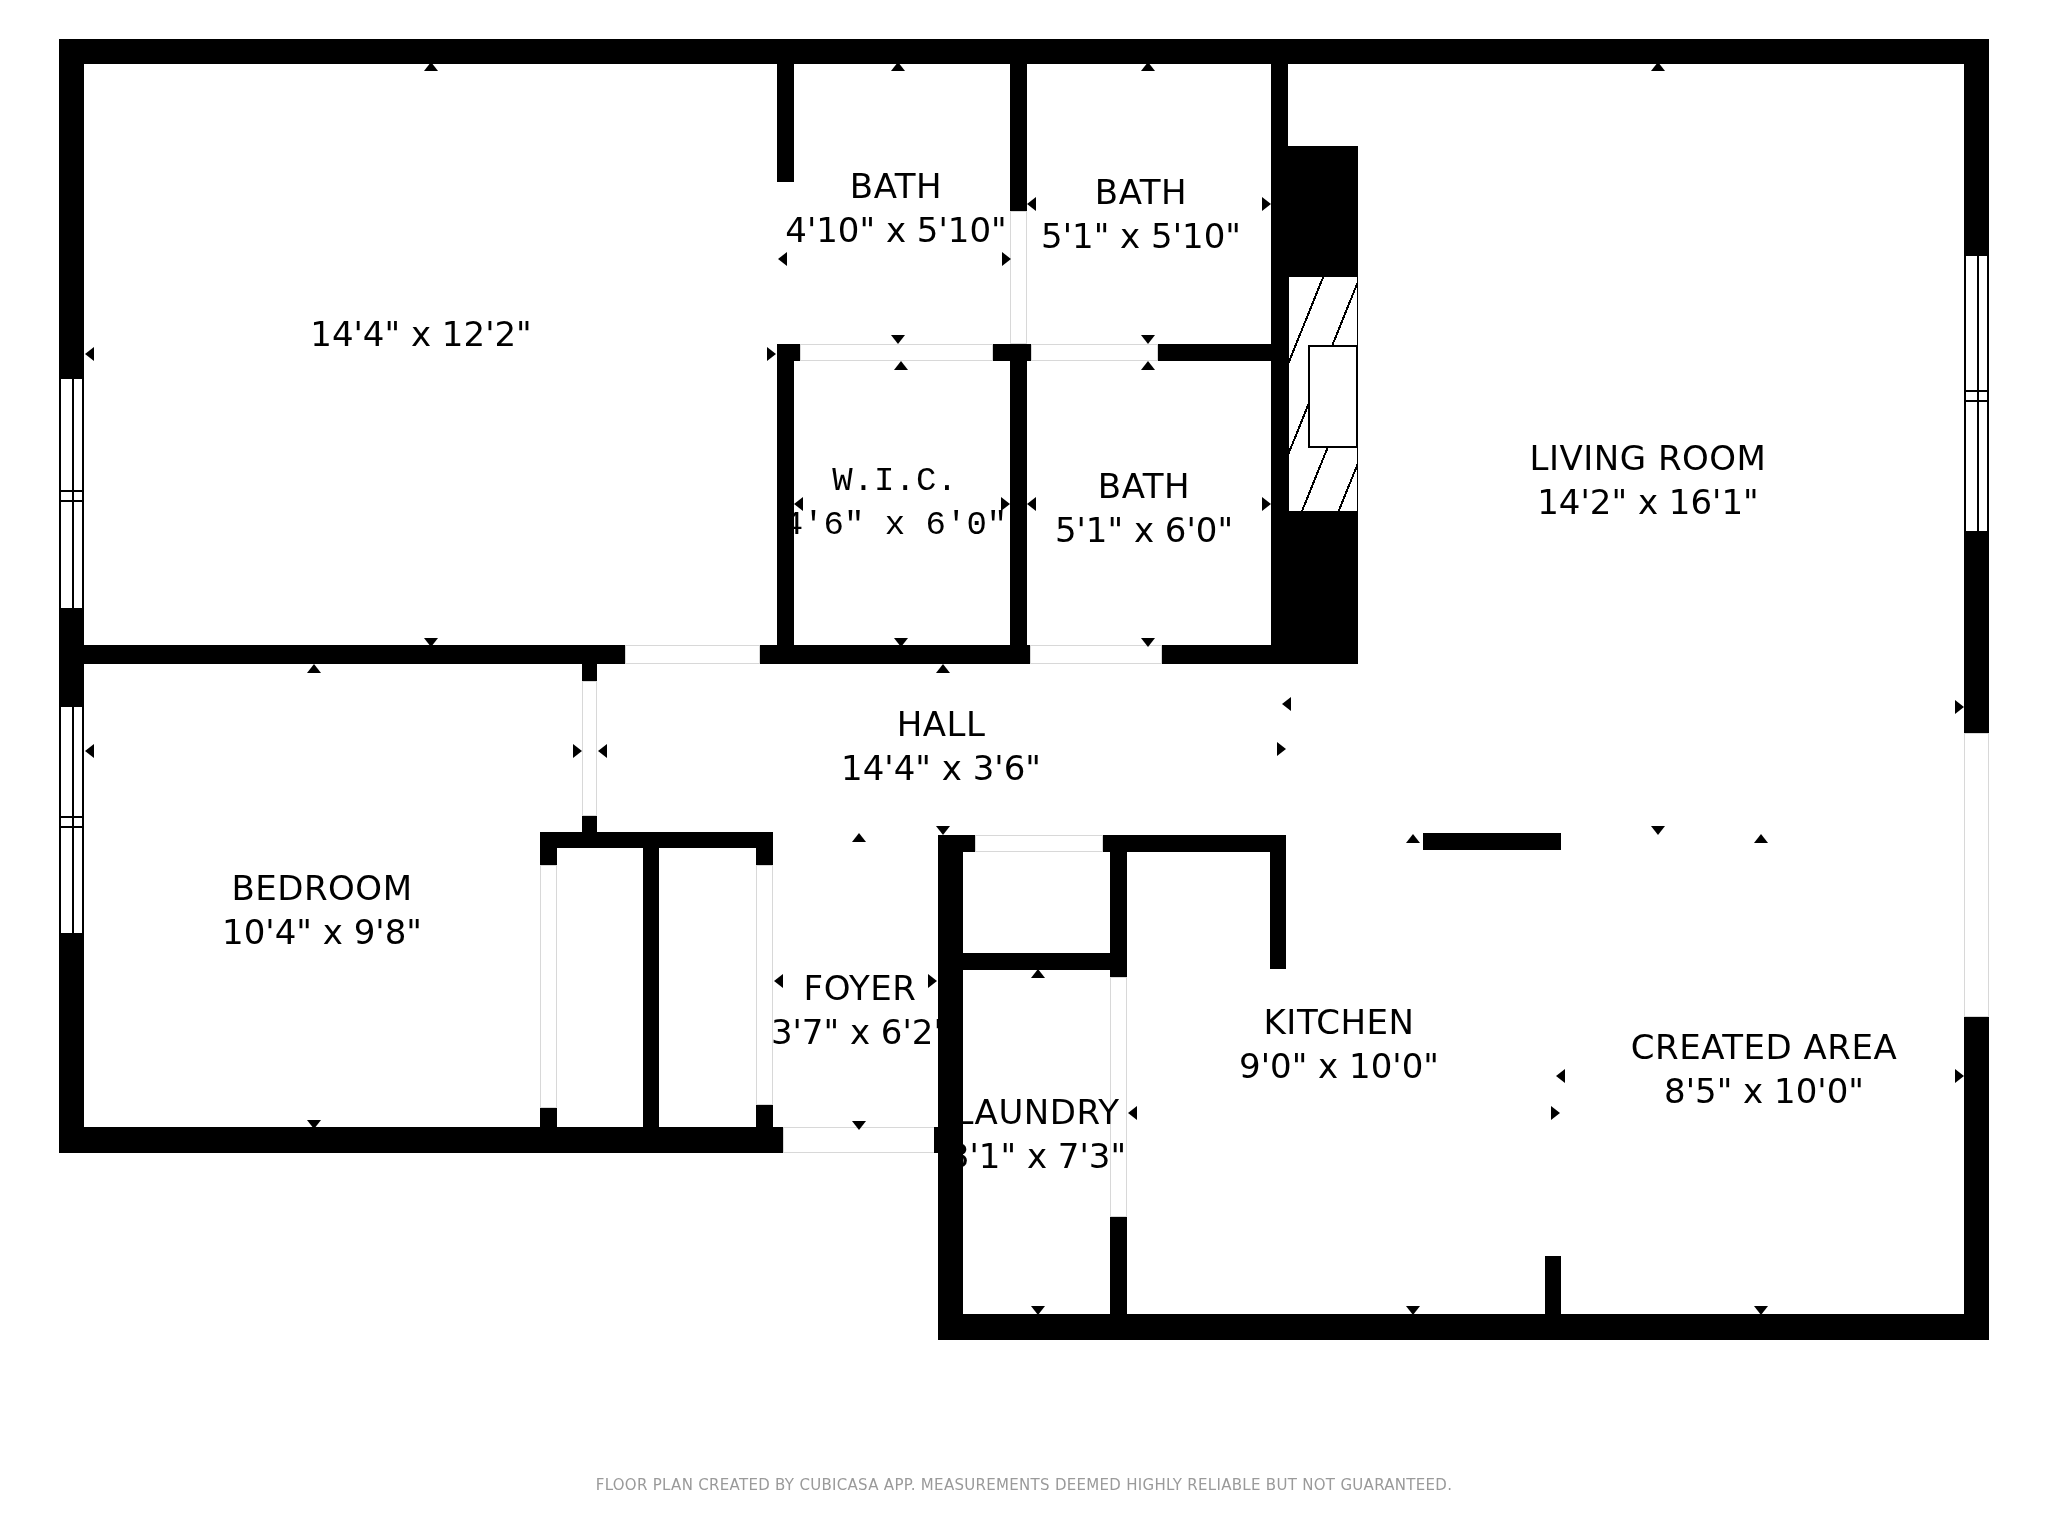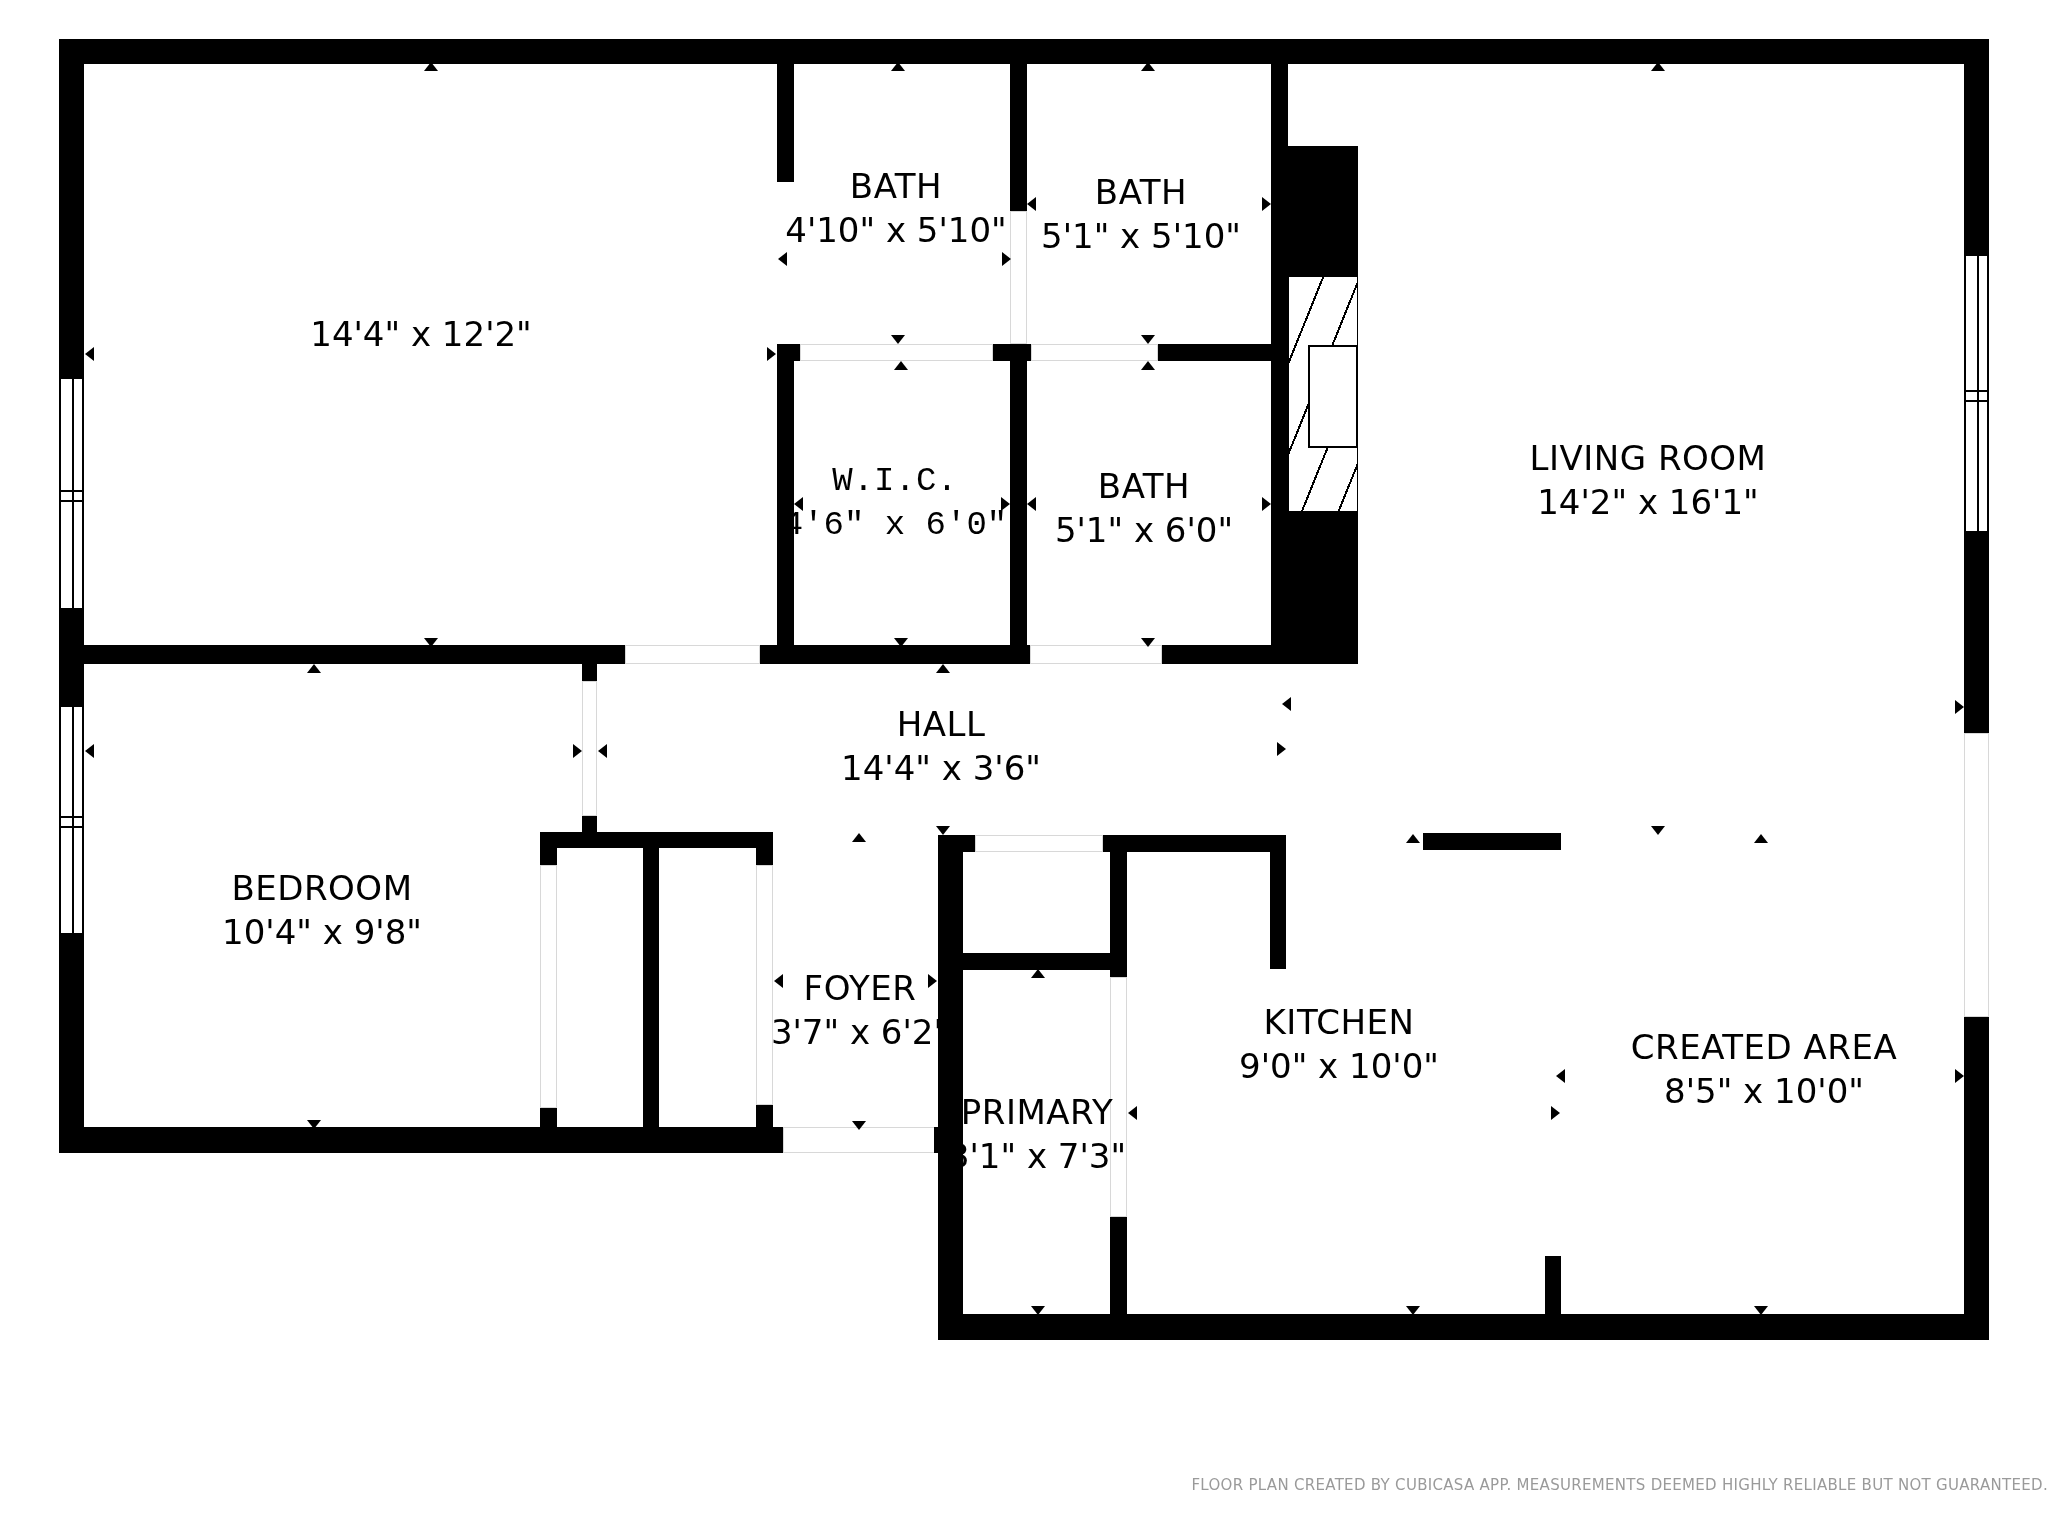--- a/index.html
+++ b/index.html
@@ -13,21 +13,21 @@
   .label .n { font-size:34px; letter-spacing:0.5px; display:block; }
   .label .d { font-size:34px; display:block; }
   .tri { position:absolute; width:0; height:0; }
   .tri.up { border-left:7px solid transparent; border-right:7px solid transparent; border-bottom:9px solid #000; }
   .tri.dn { border-left:7px solid transparent; border-right:7px solid transparent; border-top:9px solid #000; }
   .tri.lf { border-top:7px solid transparent; border-bottom:7px solid transparent; border-right:9px solid #000; }
   .tri.rt { border-top:7px solid transparent; border-bottom:7px solid transparent; border-left:9px solid #000; }
   .fireplace { position:absolute; background:#fff; border:1px solid #000; box-sizing:border-box; overflow:hidden;
     background-image:repeating-linear-gradient(-68deg, #fff 0 16px, #000 16px 18px, #fff 18px 34px); }
   .firebox { position:absolute; background:#fff; border:2px solid #000; box-sizing:border-box; }
-  .footer { position:absolute; left:0; width:2048px; top:1476px; text-align:right; color:#9a9a9a; font-size:15px; letter-spacing:0.3px; }
+  .footer { position:absolute; left:0; width:2048px; top:1476px; text-align:center; color:#9a9a9a; font-size:15px; letter-spacing:0.3px; }
 </style>
 </head>
 <body>
 
 <div>
 
   <div class="w" style="left:59px;top:39px;width:1930px;height:25px;"></div>
   <div class="w" style="left:59px;top:39px;width:25px;height:338px;"></div>
   <div class="w" style="left:59px;top:610px;width:25px;height:95px;"></div>
   <div class="w" style="left:59px;top:935px;width:25px;height:218px;"></div>
@@ -169,21 +169,21 @@
   </div>
   <div class="label" style="left:322px;top:866px;">
     <span class="n">BEDROOM</span>
     <span class="d">10'4" x 9'8"</span>
   </div>
   <div class="label" style="left:860px;top:966px;">
     <span class="n">FOYER</span>
     <span class="d">3'7" x 6'2"</span>
   </div>
   <div class="label" style="left:1037px;top:1090px;">
-    <span class="n">PRIMARY</span>
+    <span class="n">LAUNDRY</span>
     <span class="d">3'1" x 7'3"</span>
   </div>
   <div class="label" style="left:1339px;top:1000px;">
     <span class="n">KITCHEN</span>
     <span class="d">9'0" x 10'0"</span>
   </div>
   <div class="label" style="left:1764px;top:1025px;">
     <span class="n">CREATED AREA</span>
     <span class="d">8'5" x 10'0"</span>
   </div>

